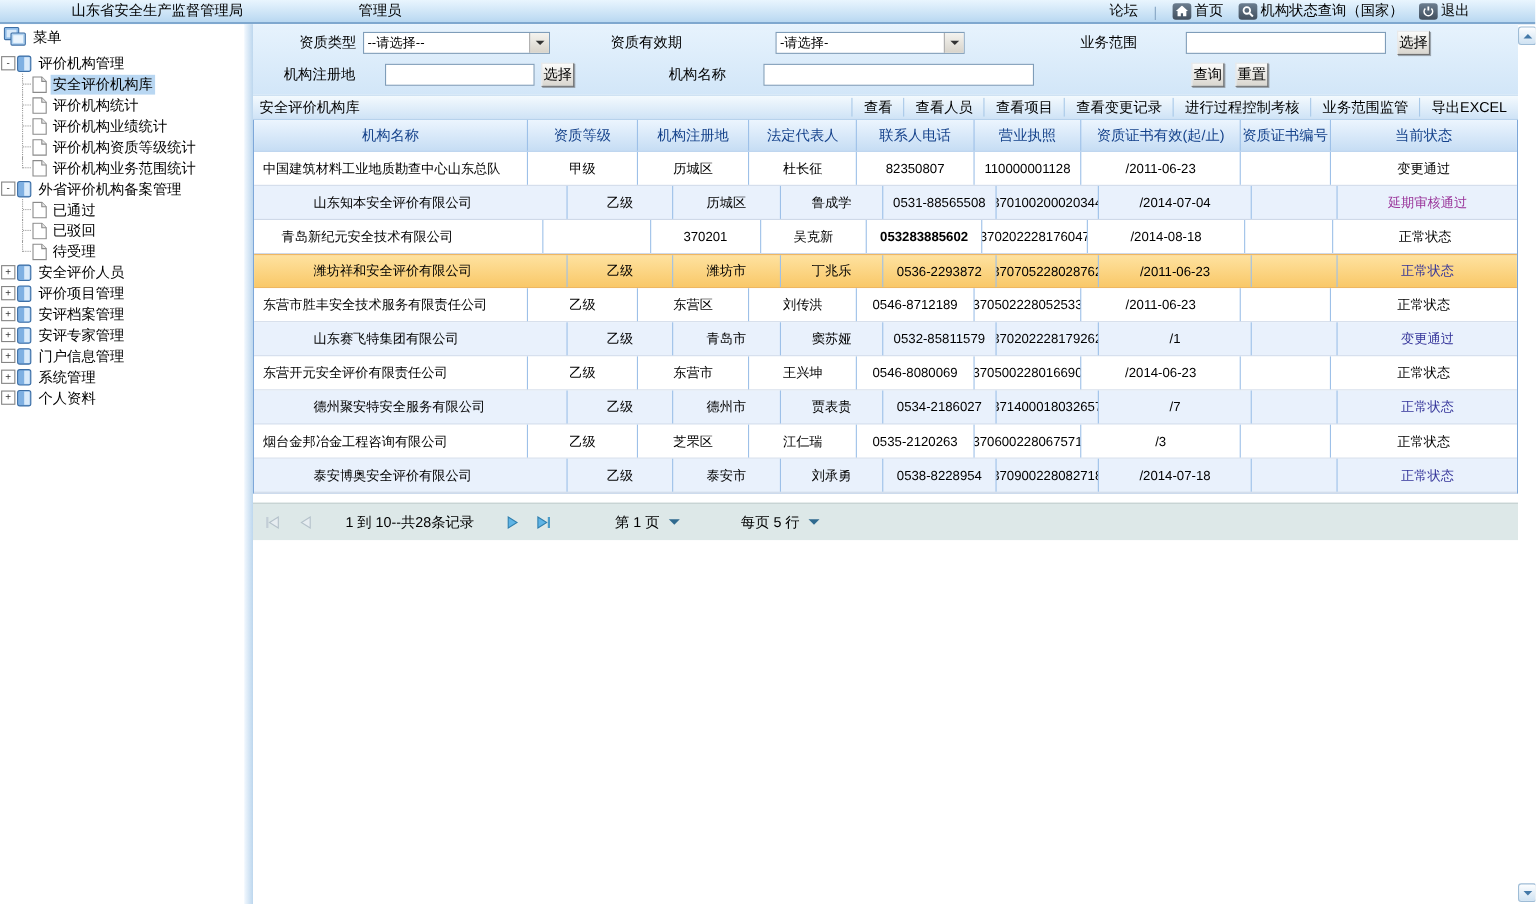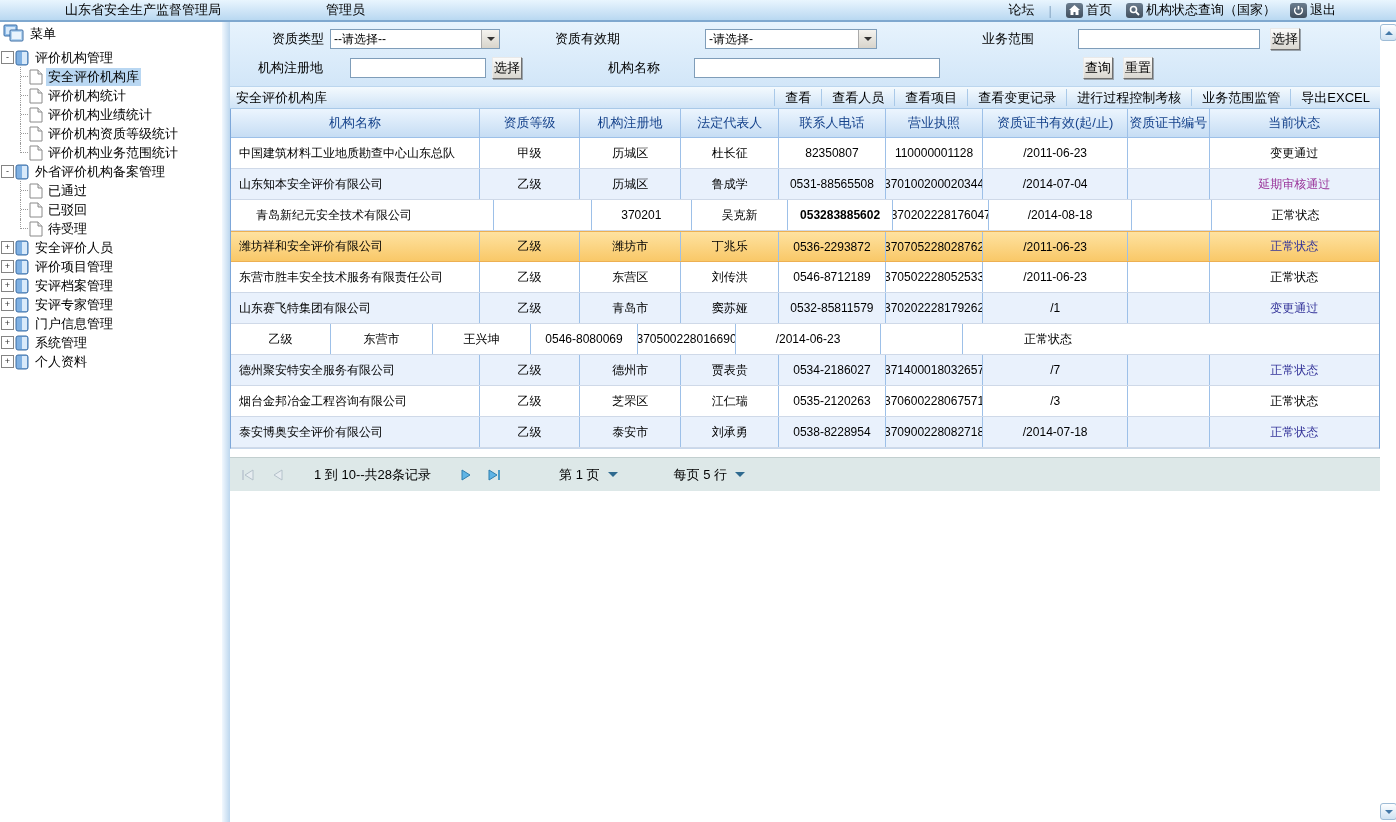--- a/index.html
+++ b/index.html
@@ -70,21 +70,21 @@
 
   
   .grid{border-left:1px solid #7da7d9;border-right:1px solid #7da7d9;border-bottom:1px solid #c8d8ec;}
   .grow{display:flex;height:30px;}
   .grow.head{height:28px;background:linear-gradient(#ecf5fe,#c6ddf4);border-bottom:1px solid #9dc0e8;}
   .gcell{border-right:1px solid #9dc0e8;box-sizing:border-box;display:flex;align-items:center;
     justify-content:center;font-size:12px;overflow:hidden;white-space:nowrap;}
   .gcell:last-child{border-right:none;}
   .grow.head .gcell{color:#15428b;font-size:13px;}
   .grow.data{border-bottom:1px solid #cfd9e8;background:#fff;}
-  .grow.data.alt{background:#e9f1fc;}
+  .grow.data.alt{background:#e9f1fc;padding-left:46px;}
   .grow.data.selected{background:linear-gradient(#fee2a0,#f9c868);border-top:1px solid #edb052;
     border-bottom:1px solid #edb052;height:29px;}
   .gcell.cname{justify-content:flex-start;padding-left:8px;}
 
   
   .pager{margin-top:8px;height:33px;background:#dde8e8;border-top:1px solid #c2cfcf;
     display:flex;align-items:center;font-size:13px;}
   .pgbtn{display:inline-flex;align-items:center;justify-content:center;width:18px;height:18px;cursor:pointer;}
   .pg-summary{margin:0 26px 0 28px;}
   .pg-sel{display:inline-flex;align-items:center;margin-left:56px;cursor:pointer;}
@@ -465,20 +465,21 @@
           <div class="gcell" style="width: 100px;">乙级</div>
           <div class="gcell" style="width: 102px;">青岛市</div>
           <div class="gcell" style="width: 98px;">窦苏娅</div>
           <div class="gcell" style="width: 107px;">0532-85811579</div>
           <div class="gcell" style="width: 98px;">370202228179262</div>
           <div class="gcell" style="width: 145px;">/1</div>
           <div class="gcell" style="width: 82px;"></div>
           <div class="gcell" style="width: 170px; color: rgb(51, 51, 153);">变更通过</div>
         </div>
         <div class="grow data">
+          <div class="gcell cname" style="width: 250px;">东营开元安全评价有限责任公司</div>
           <div class="gcell" style="width: 100px;">乙级</div>
           <div class="gcell" style="width: 102px;">东营市</div>
           <div class="gcell" style="width: 98px;">王兴坤</div>
           <div class="gcell" style="width: 107px;">0546-8080069</div>
           <div class="gcell" style="width: 98px;">370500228016690</div>
           <div class="gcell" style="width: 145px;">/2014-06-23</div>
           <div class="gcell" style="width: 82px;"></div>
           <div class="gcell" style="width: 170px; color: rgb(0, 0, 0);">正常状态</div>
         </div>
         <div class="grow data alt">

